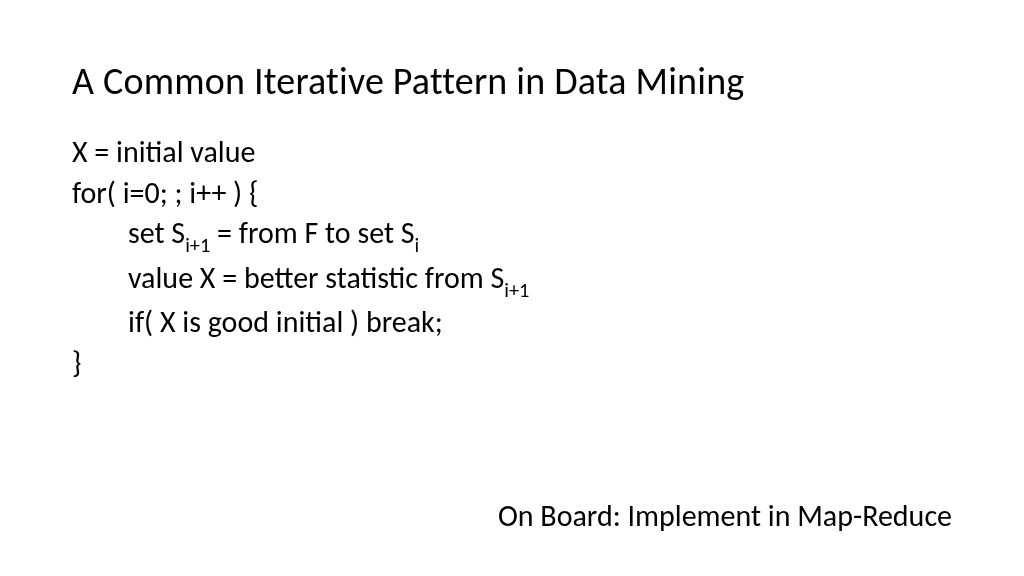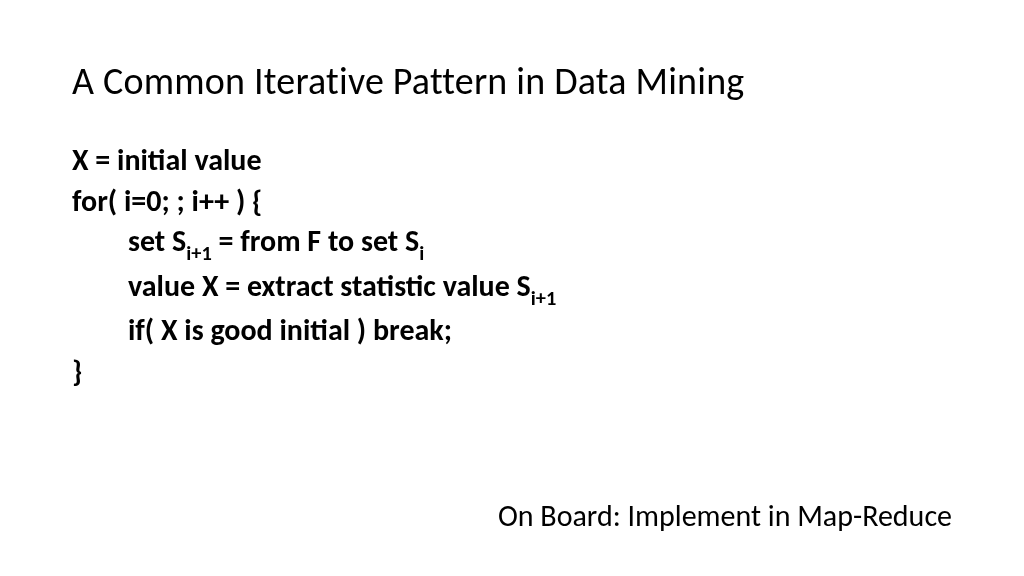--- a/index.html
+++ b/index.html
@@ -1,34 +1,34 @@
 <!DOCTYPE html>
 <html><head>
 <meta charset="utf-8">
 <style>
   * { margin: 0; padding: 0; box-sizing: border-box; }
   html, body { width: 1024px; height: 576px; background: #fff; font-family: Calibri, "Segoe UI", Arial, sans-serif; color: #000; }
   .slide { width: 1024px; height: 576px; position: relative; padding: 58px 72px 40px 72px; }
-  .title { font-size: 38px; font-weight: 400; letter-spacing: 0.2px; margin-bottom: 36px; }
-  .body { font-size: 30px; line-height: 1.35; font-weight: 700; }
+  .title { font-size: 38px; font-weight: 400; letter-spacing: 0.2px; margin-bottom: 28px; }
+  .body { font-size: 30px; line-height: 1.35; font-weight: 400; }
   .indent { padding-left: 56px; }
   .sub { font-size: 0.68em; vertical-align: sub; position: relative; top: 0.12em; }
   .footer { position: absolute; right: 72px; bottom: 40px; text-align: left; font-size: 30px; line-height: 1.35; }
 </style>
 </head>
 <body>
 
 <div class="slide">
   <h1 class="title">A Common Iterative Pattern in Data Mining</h1>
 
   <div class="body">
     <div>X = initial value</div>
     <div>for( i=0; ; i++ ) {</div>
     <div class="indent"><span>set S</span><span class="sub">i+1</span><span> = from F to set S</span><span class="sub">i</span></div>
-    <div class="indent"><span>value X = extract statistic value S</span><span class="sub">i+1</span></div>
+    <div class="indent"><span>value X = better statistic from S</span><span class="sub">i+1</span></div>
     <div class="indent">if( X is good initial ) break;</div>
     <div> }</div>
   </div>
 
   <div class="footer">
     <div>On Board: Implement in Map-Reduce</div>
   </div>
 </div>
 
 </body></html>

